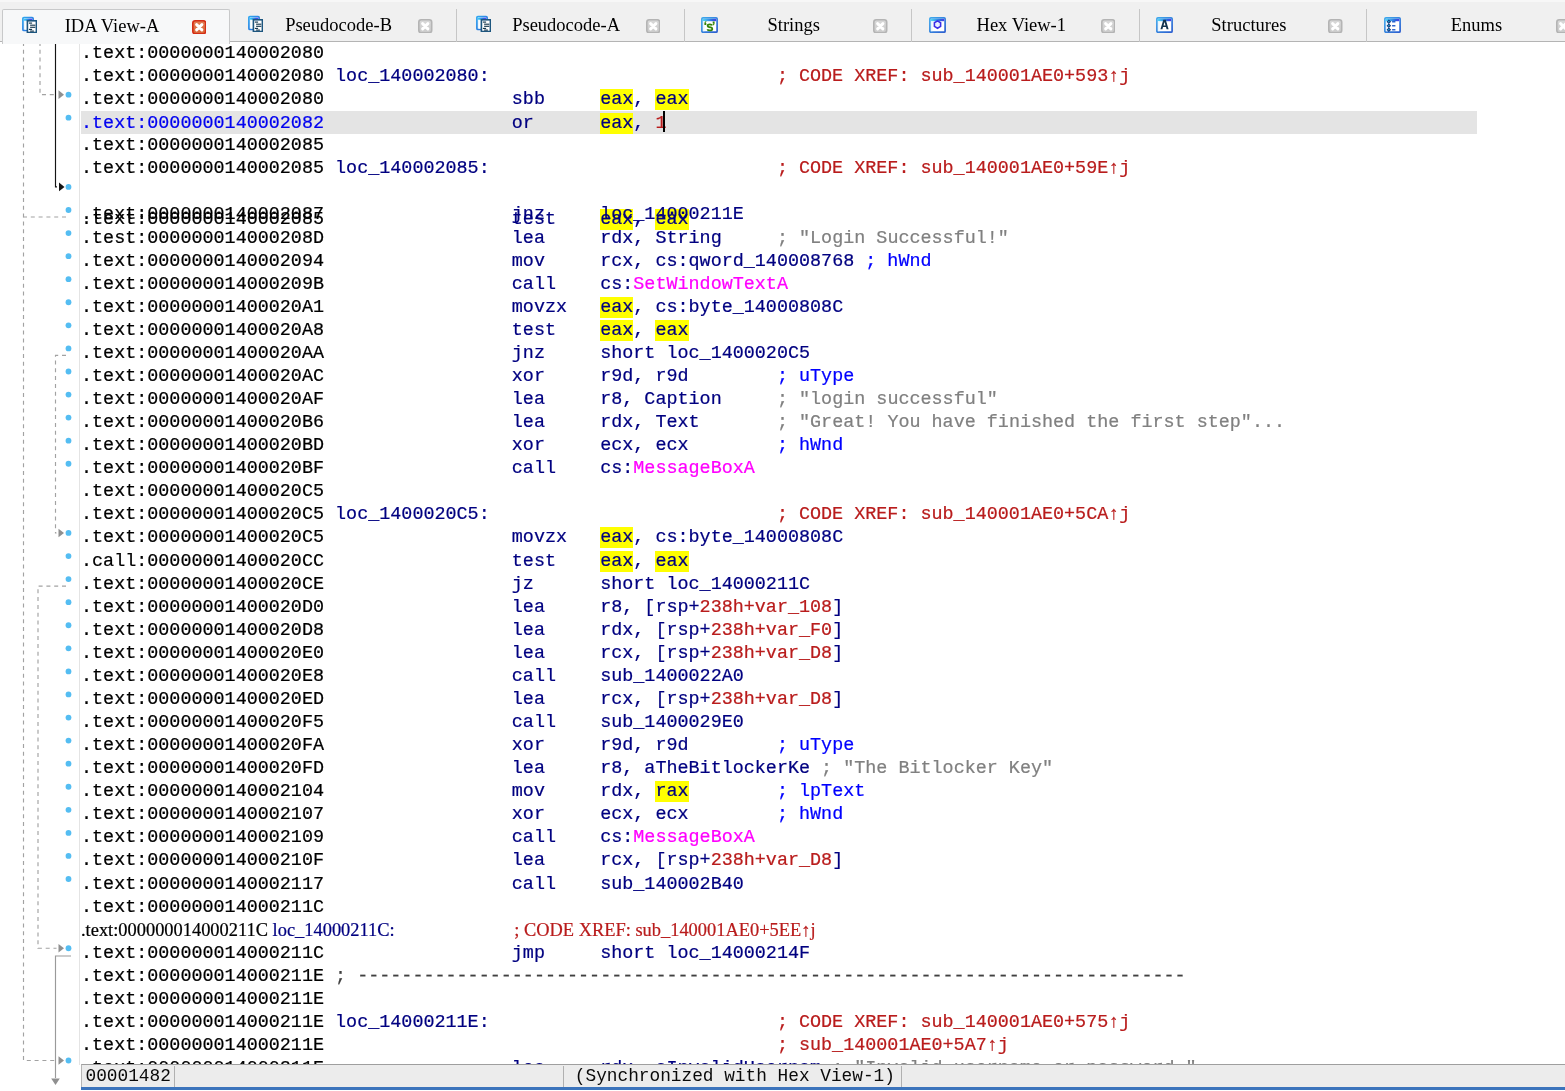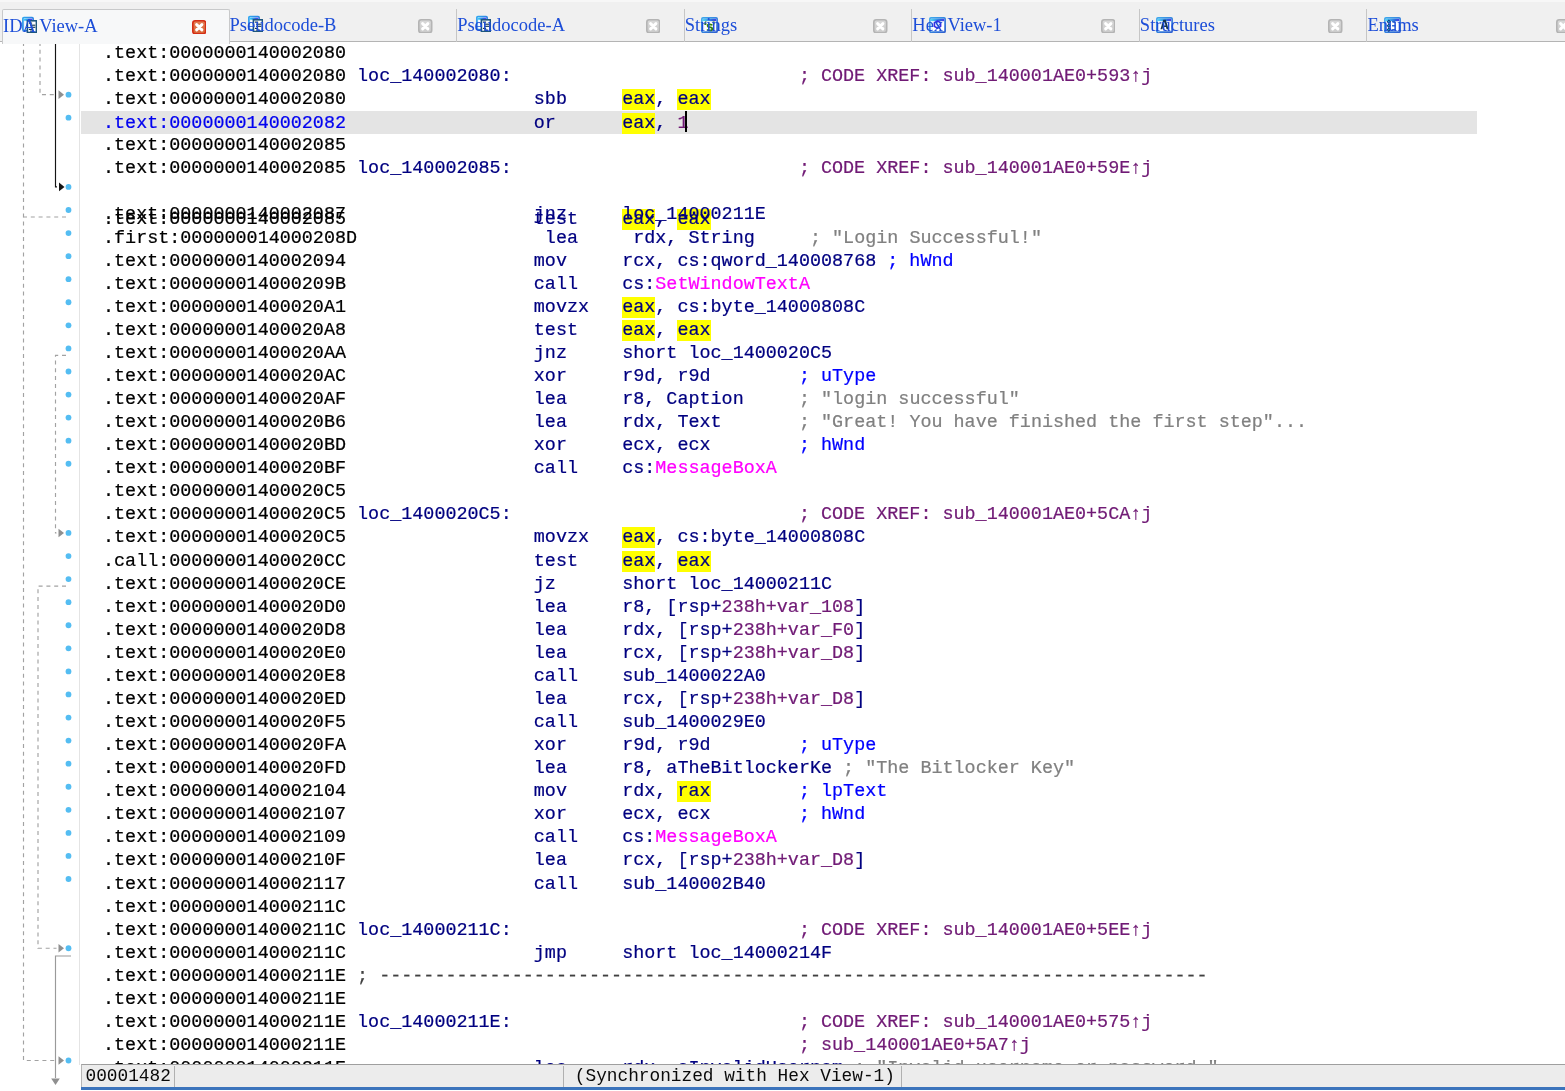--- a/index.html
+++ b/index.html
@@ -10,34 +10,34 @@
 .tabbar { position:absolute; left:0; top:0; width:1565px; height:42px;
   background:#f0f0f0; border-bottom:1px solid #b4b4b4; }
 .tabbar .topstrip { position:absolute; left:0; top:0; width:100%; height:2px; background:#f7f7f7; }
 .tab { position:absolute; top:9px; height:33px; }
 .tab.inactive { background:transparent; border-right:1px solid #c6c6c6; }
 .tab.active { background:#f7f8f9; border:1px solid #c8c9ca; border-bottom:none;
   border-radius:2px 2px 0 0; height:35px; z-index:3; }
 .tab .icon { position:absolute; left:16.5px; top:6px; width:17px; height:17px; }
 .tab .icon.i-win { top:8px; }
 .tab .label { position:absolute; top:0; left:0; height:33px; line-height:33px; width:218px;
-  font-family:"Liberation Serif", serif; font-size:18.5px; color:#1d4ed8; }
+  text-align:center; font-family:"Liberation Serif", serif; font-size:18.5px; color:#000000; }
 .tab .close { position:absolute; top:9.5px; width:14.5px; height:14.5px; cursor:pointer; }
 
 .main { position:absolute; left:0; top:42px; width:1565px; height:1049px;
   background:#ffffff; overflow:hidden; }
 .marginline { position:absolute; left:79px; top:0; width:1px; height:1023px; background:#e4e4e4; }
 .flowsvg { position:absolute; left:0; top:0; }
 .lines { position:absolute; left:0; top:0; width:1565px; }
 .dline { position:absolute; left:81px; width:1396px; height:23.07px;
   font-family:"Liberation Mono", monospace; font-size:18.42px; line-height:23.07px;
-  white-space:pre; padding-left:22px; color:#000; -webkit-text-stroke:0.22px; }
+  white-space:pre; padding-left:0; color:#000; -webkit-text-stroke:0.22px; }
 .dline.sel { background:#e4e4e4; }
 .s-a { color:#000000; } .s-A { color:#0202f0; }
-.s-n { color:#000080; } .s-g { color:#701a75; }
+.s-n { color:#000080; } .s-g { color:#b91c1c; }
 .s-c { color:#808080; } .s-b { color:#0000ff; }
 .s-m { color:#ff00ff; } .s-d { color:#404040; }
 .s-p { color:#000; }
 .s-h { color:#000080; background:#ffff00; }
 .caret { display:inline-block; width:0; height:21px; border-left:2px solid #000;
   vertical-align:-4.5px; margin-left:-3px; }
 
 .statusbar { position:absolute; left:81px; top:1022px; width:1484px; height:23px;
   background:#ececec; border-top:1px solid #9f9f9f; border-left:1px solid #b5b5b5; z-index:5; }
 .statusbar .sf { position:absolute; top:0; height:22px; line-height:22px;
@@ -351,21 +351,21 @@
     <div class="marginline"></div>
     <div class="lines">
         <div class="dline" style="top: 0px;"><span class="s-a">.text:0000000140002080</span></div>
         <div class="dline" style="top: 23.07px;"><span class="s-a">.text:0000000140002080</span><span class="s-p"> </span><span class="s-n">loc_140002080:</span><span class="s-p">                          </span><span class="s-g">; CODE XREF: sub_140001AE0+593↑j</span></div>
         <div class="dline" style="top: 46.14px;"><span class="s-a">.text:0000000140002080</span><span class="s-p">                 </span><span class="s-n">sbb     </span><span class="s-h">eax</span><span class="s-n">, </span><span class="s-h">eax</span></div>
         <div class="dline sel" style="top: 69.21px;"><span class="s-A">.text:0000000140002082</span><span class="s-p">                 </span><span class="s-n">or      </span><span class="s-h">eax</span><span class="s-n">, </span><span class="s-g">1</span><span class="caret"></span></div>
         <div class="dline" style="top: 92.28px;"><span class="s-a">.text:0000000140002085</span></div>
         <div class="dline" style="top: 115.35px;"><span class="s-a">.text:0000000140002085</span><span class="s-p"> </span><span class="s-n">loc_140002085:</span><span class="s-p">                          </span><span class="s-g">; CODE XREF: sub_140001AE0+59E↑j</span></div>
         <div class="dline" style="top: 138.42px; margin-top: 28px;"><span class="s-a">.text:0000000140002085</span><span class="s-p">                 </span><span class="s-n">test    </span><span class="s-h">eax</span><span class="s-n">, </span><span class="s-h">eax</span></div>
         <div class="dline" style="top: 161.49px;"><span class="s-a">.text:0000000140002087</span><span class="s-p">                 </span><span class="s-n">jnz     </span><span class="s-n">loc_14000211E</span></div>
-        <div class="dline" style="top: 184.56px;"><span class="s-a">.first:000000014000208D</span><span class="s-p">                 </span><span class="s-n">lea     </span><span class="s-n">rdx, String</span><span class="s-p">     </span><span class="s-c">; "Login Successful!"</span></div>
+        <div class="dline" style="top: 184.56px;"><span class="s-a">.test:000000014000208D</span><span class="s-p">                 </span><span class="s-n">lea     </span><span class="s-n">rdx, String</span><span class="s-p">     </span><span class="s-c">; "Login Successful!"</span></div>
         <div class="dline" style="top: 207.63px;"><span class="s-a">.text:0000000140002094</span><span class="s-p">                 </span><span class="s-n">mov     </span><span class="s-n">rcx, cs:qword_140008768</span><span class="s-p"> </span><span class="s-b">; hWnd</span></div>
         <div class="dline" style="top: 230.7px;"><span class="s-a">.text:000000014000209B</span><span class="s-p">                 </span><span class="s-n">call    </span><span class="s-n">cs:</span><span class="s-m">SetWindowTextA</span></div>
         <div class="dline" style="top: 253.77px;"><span class="s-a">.text:00000001400020A1</span><span class="s-p">                 </span><span class="s-n">movzx   </span><span class="s-h">eax</span><span class="s-n">, cs:byte_14000808C</span></div>
         <div class="dline" style="top: 276.84px;"><span class="s-a">.text:00000001400020A8</span><span class="s-p">                 </span><span class="s-n">test    </span><span class="s-h">eax</span><span class="s-n">, </span><span class="s-h">eax</span></div>
         <div class="dline" style="top: 299.91px;"><span class="s-a">.text:00000001400020AA</span><span class="s-p">                 </span><span class="s-n">jnz     </span><span class="s-n">short loc_1400020C5</span></div>
         <div class="dline" style="top: 322.98px;"><span class="s-a">.text:00000001400020AC</span><span class="s-p">                 </span><span class="s-n">xor     </span><span class="s-n">r9d, r9d</span><span class="s-p">        </span><span class="s-b">; uType</span></div>
         <div class="dline" style="top: 346.05px;"><span class="s-a">.text:00000001400020AF</span><span class="s-p">                 </span><span class="s-n">lea     </span><span class="s-n">r8, Caption</span><span class="s-p">     </span><span class="s-c">; "login successful"</span></div>
         <div class="dline" style="top: 369.12px;"><span class="s-a">.text:00000001400020B6</span><span class="s-p">                 </span><span class="s-n">lea     </span><span class="s-n">rdx, Text</span><span class="s-p">       </span><span class="s-c">; "Great! You have finished the first step"...</span></div>
         <div class="dline" style="top: 392.19px;"><span class="s-a">.text:00000001400020BD</span><span class="s-p">                 </span><span class="s-n">xor     </span><span class="s-n">ecx, ecx</span><span class="s-p">        </span><span class="s-b">; hWnd</span></div>
         <div class="dline" style="top: 415.26px;"><span class="s-a">.text:00000001400020BF</span><span class="s-p">                 </span><span class="s-n">call    </span><span class="s-n">cs:</span><span class="s-m">MessageBoxA</span></div>
@@ -381,21 +381,21 @@
         <div class="dline" style="top: 645.96px;"><span class="s-a">.text:00000001400020ED</span><span class="s-p">                 </span><span class="s-n">lea     </span><span class="s-n">rcx, [rsp+</span><span class="s-g">238h+var_D8</span><span class="s-n">]</span></div>
         <div class="dline" style="top: 669.03px;"><span class="s-a">.text:00000001400020F5</span><span class="s-p">                 </span><span class="s-n">call    </span><span class="s-n">sub_1400029E0</span></div>
         <div class="dline" style="top: 692.1px;"><span class="s-a">.text:00000001400020FA</span><span class="s-p">                 </span><span class="s-n">xor     </span><span class="s-n">r9d, r9d</span><span class="s-p">        </span><span class="s-b">; uType</span></div>
         <div class="dline" style="top: 715.17px;"><span class="s-a">.text:00000001400020FD</span><span class="s-p">                 </span><span class="s-n">lea     </span><span class="s-n">r8, aTheBitlockerKe</span><span class="s-p"> </span><span class="s-c">; "The Bitlocker Key"</span></div>
         <div class="dline" style="top: 738.24px;"><span class="s-a">.text:0000000140002104</span><span class="s-p">                 </span><span class="s-n">mov     </span><span class="s-n">rdx, </span><span class="s-h">rax</span><span class="s-p">        </span><span class="s-b">; lpText</span></div>
         <div class="dline" style="top: 761.31px;"><span class="s-a">.text:0000000140002107</span><span class="s-p">                 </span><span class="s-n">xor     </span><span class="s-n">ecx, ecx</span><span class="s-p">        </span><span class="s-b">; hWnd</span></div>
         <div class="dline" style="top: 784.38px;"><span class="s-a">.text:0000000140002109</span><span class="s-p">                 </span><span class="s-n">call    </span><span class="s-n">cs:</span><span class="s-m">MessageBoxA</span></div>
         <div class="dline" style="top: 807.45px;"><span class="s-a">.text:000000014000210F</span><span class="s-p">                 </span><span class="s-n">lea     </span><span class="s-n">rcx, [rsp+</span><span class="s-g">238h+var_D8</span><span class="s-n">]</span></div>
         <div class="dline" style="top: 830.52px;"><span class="s-a">.text:0000000140002117</span><span class="s-p">                 </span><span class="s-n">call    </span><span class="s-n">sub_140002B40</span></div>
         <div class="dline" style="top: 853.59px;"><span class="s-a">.text:000000014000211C</span></div>
-        <div class="dline" style="top: 876.66px;"><span class="s-a">.text:000000014000211C</span><span class="s-p"> </span><span class="s-n">loc_14000211C:</span><span class="s-p">                          </span><span class="s-g">; CODE XREF: sub_140001AE0+5EE↑j</span></div>
+        <div class="dline" style="top: 876.66px; font-family: Liberation Serif, serif;"><span class="s-a">.text:000000014000211C</span><span class="s-p"> </span><span class="s-n">loc_14000211C:</span><span class="s-p">                          </span><span class="s-g">; CODE XREF: sub_140001AE0+5EE↑j</span></div>
         <div class="dline" style="top: 899.73px;"><span class="s-a">.text:000000014000211C</span><span class="s-p">                 </span><span class="s-n">jmp     </span><span class="s-n">short loc_14000214F</span></div>
         <div class="dline" style="top: 922.8px;"><span class="s-a">.text:000000014000211E</span><span class="s-p"> </span><span class="s-d">; ---------------------------------------------------------------------------</span></div>
         <div class="dline" style="top: 945.87px;"><span class="s-a">.text:000000014000211E</span></div>
         <div class="dline" style="top: 968.94px;"><span class="s-a">.text:000000014000211E</span><span class="s-p"> </span><span class="s-n">loc_14000211E:</span><span class="s-p">                          </span><span class="s-g">; CODE XREF: sub_140001AE0+575↑j</span></div>
         <div class="dline" style="top: 992.01px;"><span class="s-a">.text:000000014000211E</span><span class="s-p">                                         </span><span class="s-g">; sub_140001AE0+5A7↑j</span></div>
         <div class="dline" style="top: 1015.08px;"><span class="s-a">.text:000000014000211E</span><span class="s-p">                 </span><span class="s-n">lea     </span><span class="s-n">rdx, aInvalidUsernam</span><span class="s-p"> </span><span class="s-c">; "Invalid username or password."</span></div>
       </div>
     <div class="statusbar">
       <span class="sf" style="left:3.5px">00001482</span>
       <div class="ssep" style="left:92.3px"></div>

